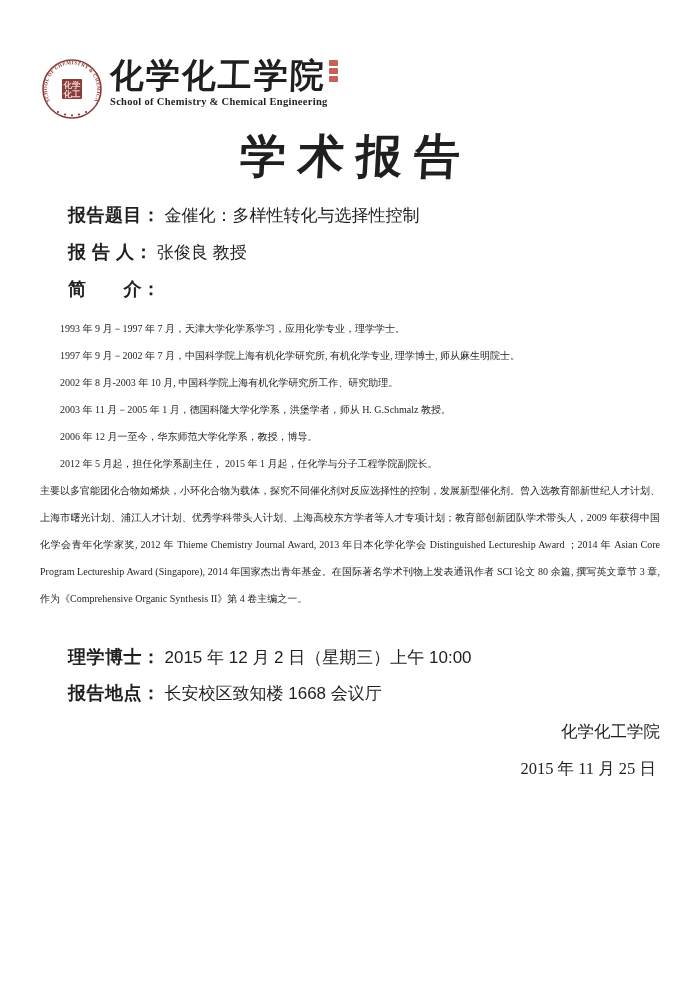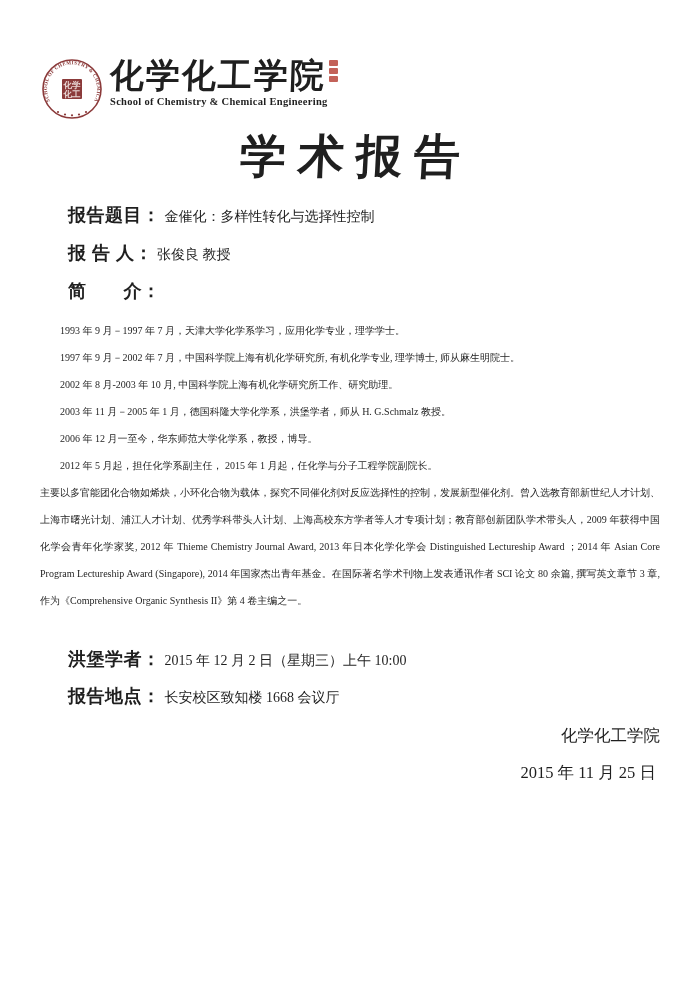--- a/index.html
+++ b/index.html
@@ -73,22 +73,22 @@
   .info-block { margin-top: 22px; }
   .info-line { margin-bottom: 14px; line-height: 23px; }
   .info-label {
     font-family: "Liberation Sans", sans-serif;
     font-weight: bold;
     font-size: 18px;
     letter-spacing: 0.5px;
     margin-left: 28px;
   }
   .info-value {
-    font-family: Liberation Serif, serif;
-    font-size: 14px;
+    font-family: Liberation Sans, sans-serif;
+    font-size: 17px;
     margin-left: 4px;
   }
   .affiliation-line { padding-left: 99px; }
 
   
   .bio {
     margin-top: 12px;
     font-size: 10px;
     line-height: 27px;
     text-align: justify;
@@ -169,21 +169,21 @@
     <p class="indent">1997 年 9 月－2002 年 7 月，中国科学院上海有机化学研究所, 有机化学专业, 理学博士, 师从麻生明院士。</p>
     <p class="indent">2002 年 8 月-2003 年 10 月, 中国科学院上海有机化学研究所工作、研究助理。</p>
     <p class="indent">2003 年 11 月－2005 年 1 月，德国科隆大学化学系，洪堡学者，师从 H. G.Schmalz 教授。</p>
     <p class="indent">2006 年 12 月一至今，华东师范大学化学系，教授，博导。</p>
     <p class="indent">2012 年 5 月起，担任化学系副主任， 2015 年 1 月起，任化学与分子工程学院副院长。</p>
     <p class="no-indent">主要以多官能团化合物如烯炔，小环化合物为载体，探究不同催化剂对反应选择性的控制，发展新型催化剂。曾入选教育部新世纪人才计划、上海市曙光计划、浦江人才计划、优秀学科带头人计划、上海高校东方学者等人才专项计划；教育部创新团队学术带头人，2009 年获得中国化学会青年化学家奖, 2012 年 Thieme Chemistry Journal Award, 2013 年日本化学化学会 Distinguished Lectureship Award ；2014 年 Asian Core Program Lectureship Award (Singapore), 2014 年国家杰出青年基金。在国际著名学术刊物上发表通讯作者 SCI 论文 80 余篇, 撰写英文章节 3 章, 作为《Comprehensive Organic Synthesis II》第 4 卷主编之一。</p>
   </div>
 
   <div class="meeting-block">
     <div class="info-line">
-      <span class="info-label">洪堡学者：</span><span class="info-value">2015 年 12 月 2 日（星期三）上午 10:00</span>
+      <span class="info-label">理学博士：</span><span class="info-value">2015 年 12 月 2 日（星期三）上午 10:00</span>
     </div>
     <div class="info-line">
       <span class="info-label">报告地点：</span><span class="info-value">长安校区致知楼 1668 会议厅</span>
     </div>
   </div>
 
   <div class="sign-org">化学化工学院</div>
   <div class="sign-date">2015 年 11 月 25 日</div>
 
 </div>

